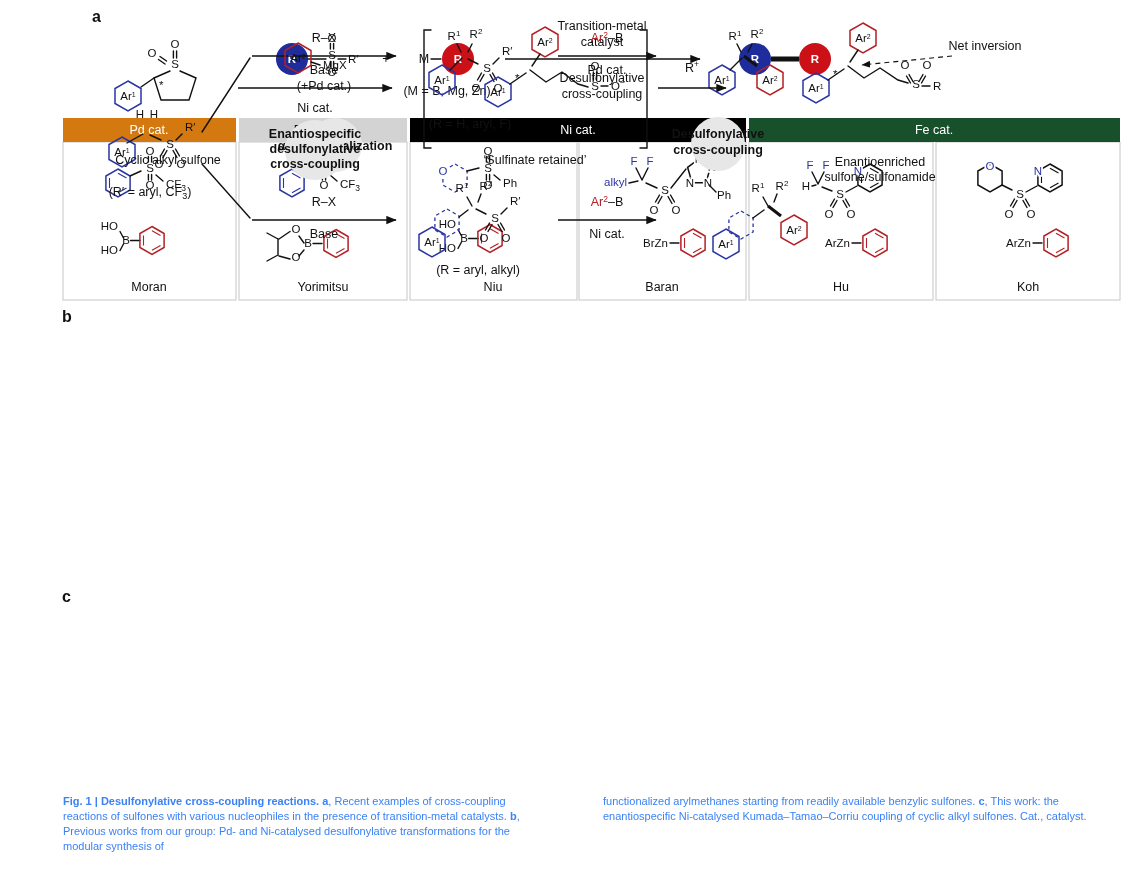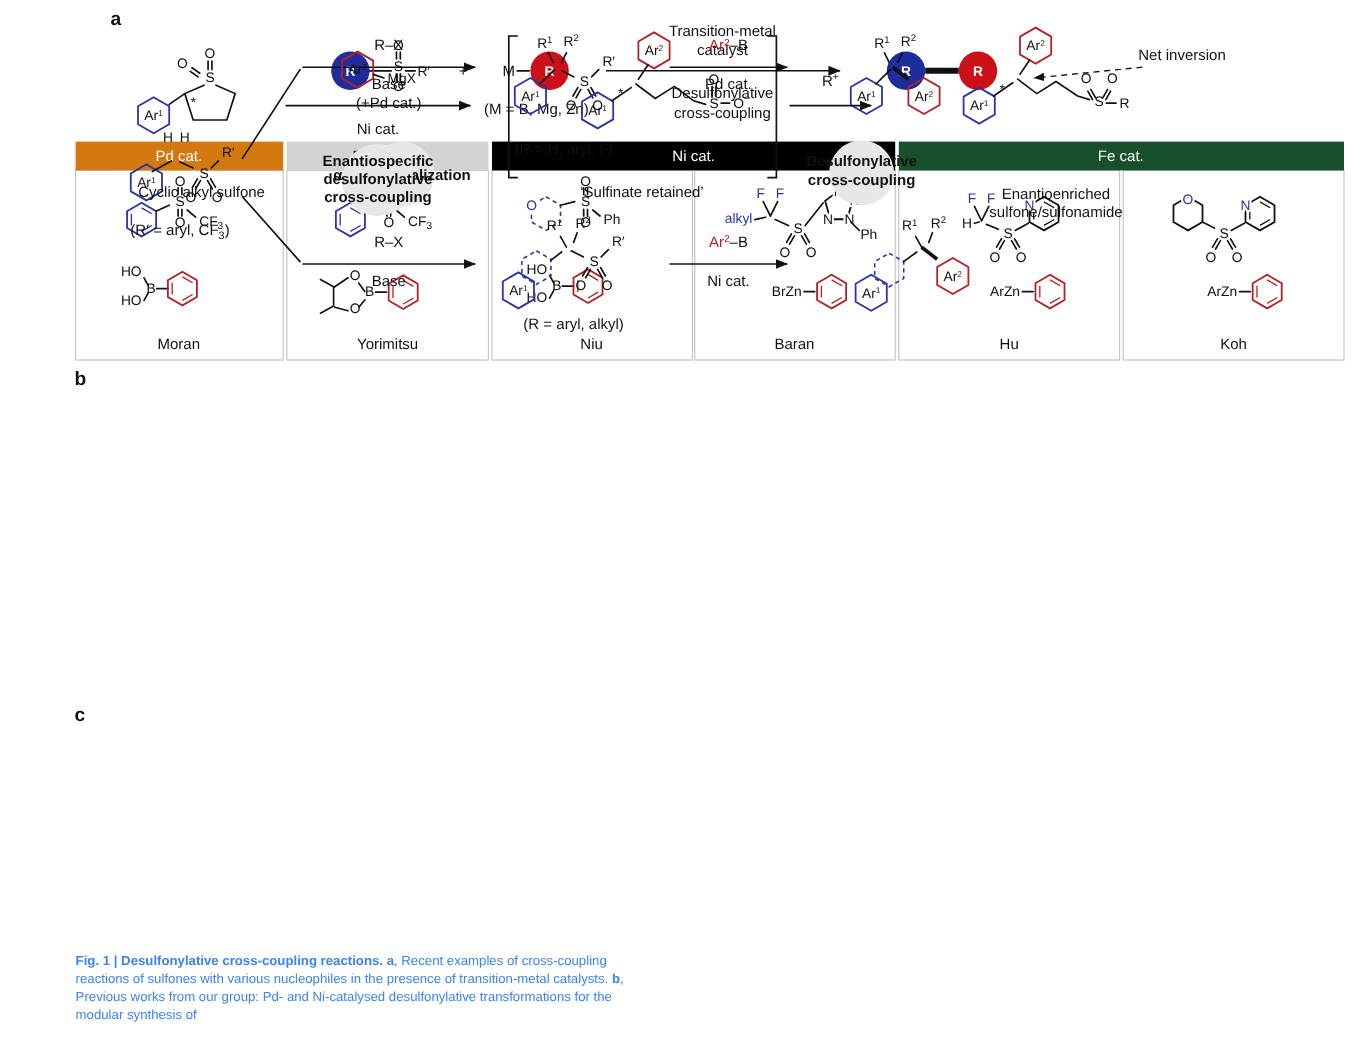--- a/index.html
+++ b/index.html
@@ -352,15 +352,18 @@
       <path class="dashln" d="M952,56L862,65"></path>
       <text class="cond" text-anchor="middle" x="880" y="166">Enantioenriched</text>
       <text class="cond" text-anchor="middle" x="880" y="181">sulfone/sulfonamide</text>
     </g>
   </svg>
 
   <div class="caption">
     <div class="col1">
       <span class="cb">Fig. 1 | Desulfonylative cross-coupling reactions. </span><span class="cb">a</span><span>, Recent examples of cross-coupling reactions of sulfones with various nucleophiles in the presence of transition-metal catalysts. </span><span class="cb">b</span><span>, Previous works from our group: Pd- and Ni-catalysed desulfonylative transformations for the modular synthesis of</span>
     </div>
+    <div class="col2">
+      <span>functionalized arylmethanes starting from readily available benzylic sulfones. </span><span class="cb">c</span><span>, This work: the enantiospecific Ni-catalysed Kumada–Tamao–Corriu coupling of cyclic alkyl sulfones. Cat., catalyst.</span>
+    </div>
   </div>
 
 </div>
 
 </body></html>

